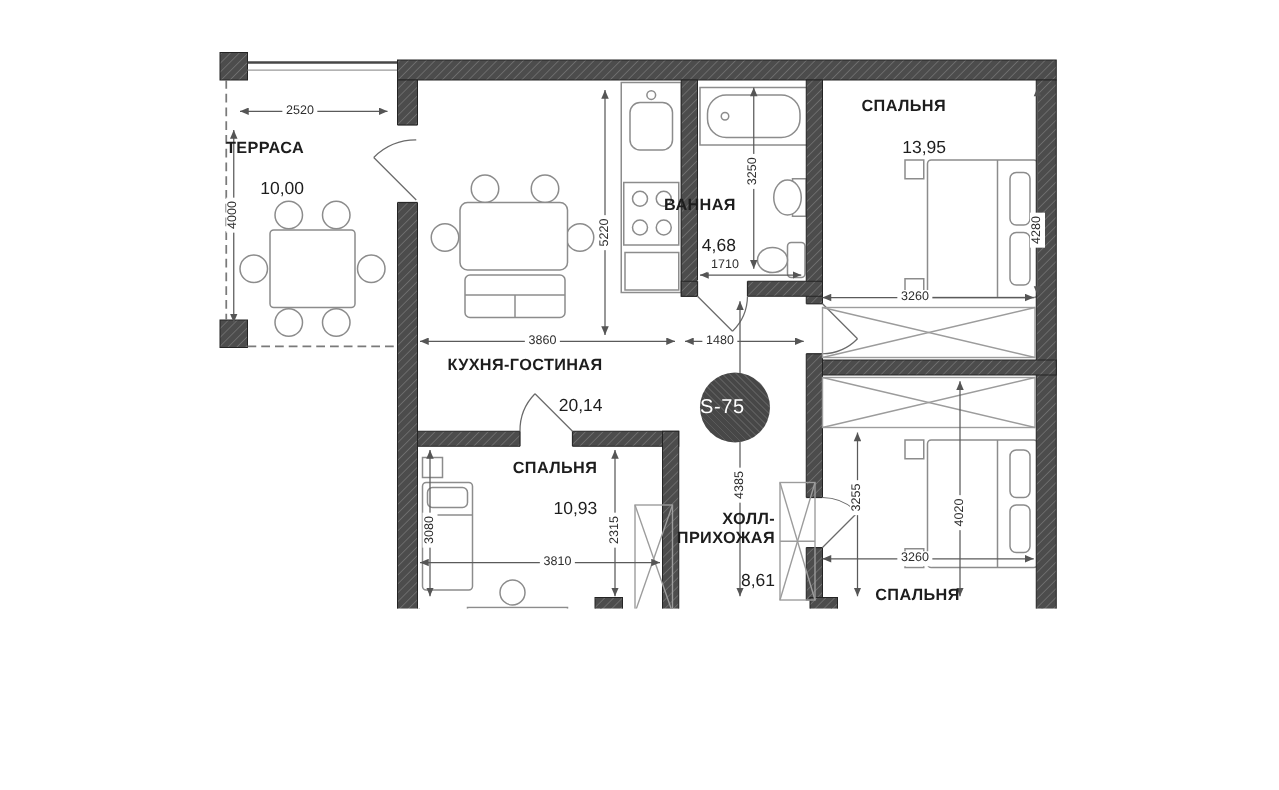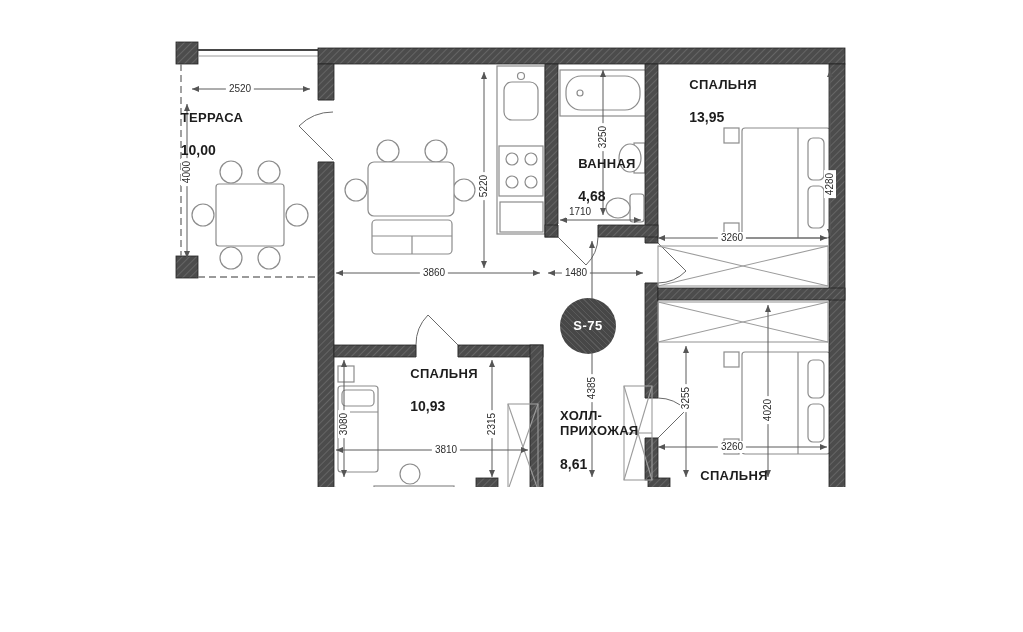--- a/index.html
+++ b/index.html
@@ -19,29 +19,29 @@
   .win line{stroke:#3c3c3c;stroke-width:0.8}
   .gap{fill:#fff;stroke:none}
   .jamb{stroke:#2a2a2a;stroke-width:1}
   .door{stroke:#6a6a6a;stroke-width:1;fill:none}
   .terr-line{stroke:#474747;stroke-width:2}
   .terr-line2{stroke:#9a9a9a;stroke-width:1}
   .terr-dash{stroke:#7a7a7a;stroke-width:1.4;stroke-dasharray:7 4}
   .dim line{stroke:#5a5a5a;stroke-width:1;marker-start:url(#arwS);marker-end:url(#arw)}
 
   
-  .room-label{position:absolute;transform:translate(-50%,-50%);text-align:left;color:#1d1d1d;z-index:3}
+  .room-label{position:absolute;transform:translate(-50%,-50%);text-align:right;color:#1d1d1d;z-index:3}
   .rm-name{font-size:13px;font-weight:700;letter-spacing:.3px;white-space:nowrap}
   .rm-name.wrap{white-space:normal;width:84px;line-height:1.15}
-  .rm-area{font-size:14px;font-weight:700;margin-top:17px}
+  .rm-area{font-size:14px;font-weight:400;margin-top:17px}
   .dim-t{position:absolute;transform:translate(-50%,-50%);font-size:10px;color:#2e2e2e;background:#fff;padding:0 3px;line-height:1.2;white-space:nowrap;z-index:2}
   .dim-t.vert{transform:translate(-50%,-50%) rotate(-90deg)}
   .badge{position:absolute;transform:translate(-50%,-50%);width:56px;height:56px;border-radius:50%;
          background:repeating-linear-gradient(45deg,#474747 0 3px,#5a5a5a 3px 4px);
-         color:#fff;font-size:13px;font-weight:700;line-height:56px;text-align:center;letter-spacing:.5px;z-index:3}
+         color:#fff;font-size:16px;font-weight:400;line-height:56px;text-align:left;letter-spacing:.5px;z-index:3}
 </style>
 </head>
 <body>
 
 <div class="stage">
 
   <svg class="plan-svg" width="1023" height="632" viewBox="0 0 1023 632">
     <defs>
       <pattern id="hatch" patternUnits="userSpaceOnUse" width="5" height="5" patternTransform="rotate(45)">
         <rect width="5" height="5" fill="#4c4c4c"></rect>
@@ -293,33 +293,37 @@
   <div class="dim-t vert" style="left:492px;top:424px">2315</div>
   <div class="dim-t vert" style="left:592px;top:388px">4385</div>
   <div class="dim-t vert" style="left:686px;top:398px">3255</div>
   <div class="dim-t vert" style="left:768px;top:410px">4020</div>
   <div class="dim-t" style="left:732px;top:447px">3260</div>
 
   <div class="room-label" style="left:212px;top:134px">
     <div class="rm-name">ТЕРРАСА</div>
     <div class="rm-area">10,00</div>
   </div>
-  <div class="room-label" style="left:607px;top:180px">
+  <div class="room-label" style="left:420px;top:308px">
+    <div class="rm-name">КУХНЯ-ГОСТИНАЯ</div>
+    <div class="rm-area">20,14</div>
+  </div>
+  <div class="room-label" style="left:560px;top:180px">
     <div class="rm-name">ВАННАЯ</div>
     <div class="rm-area">4,68</div>
   </div>
   <div class="room-label" style="left:723px;top:101px">
     <div class="rm-name">СПАЛЬНЯ</div>
     <div class="rm-area">13,95</div>
   </div>
   <div class="room-label" style="left:444px;top:390px">
     <div class="rm-name">СПАЛЬНЯ</div>
     <div class="rm-area">10,93</div>
   </div>
-  <div class="room-label" style="left:602px;top:440px">
+  <div class="room-label" style="left:578px;top:440px">
     <div class="rm-name wrap">ХОЛЛ-ПРИХОЖАЯ</div>
     <div class="rm-area">8,61</div>
   </div>
   <div class="room-label" style="left:734px;top:492px">
     <div class="rm-name">СПАЛЬНЯ</div>
     <div class="rm-area">18,61</div>
   </div>
 
   <div class="badge" style="left:588px;top:326px">S-75</div>
 

